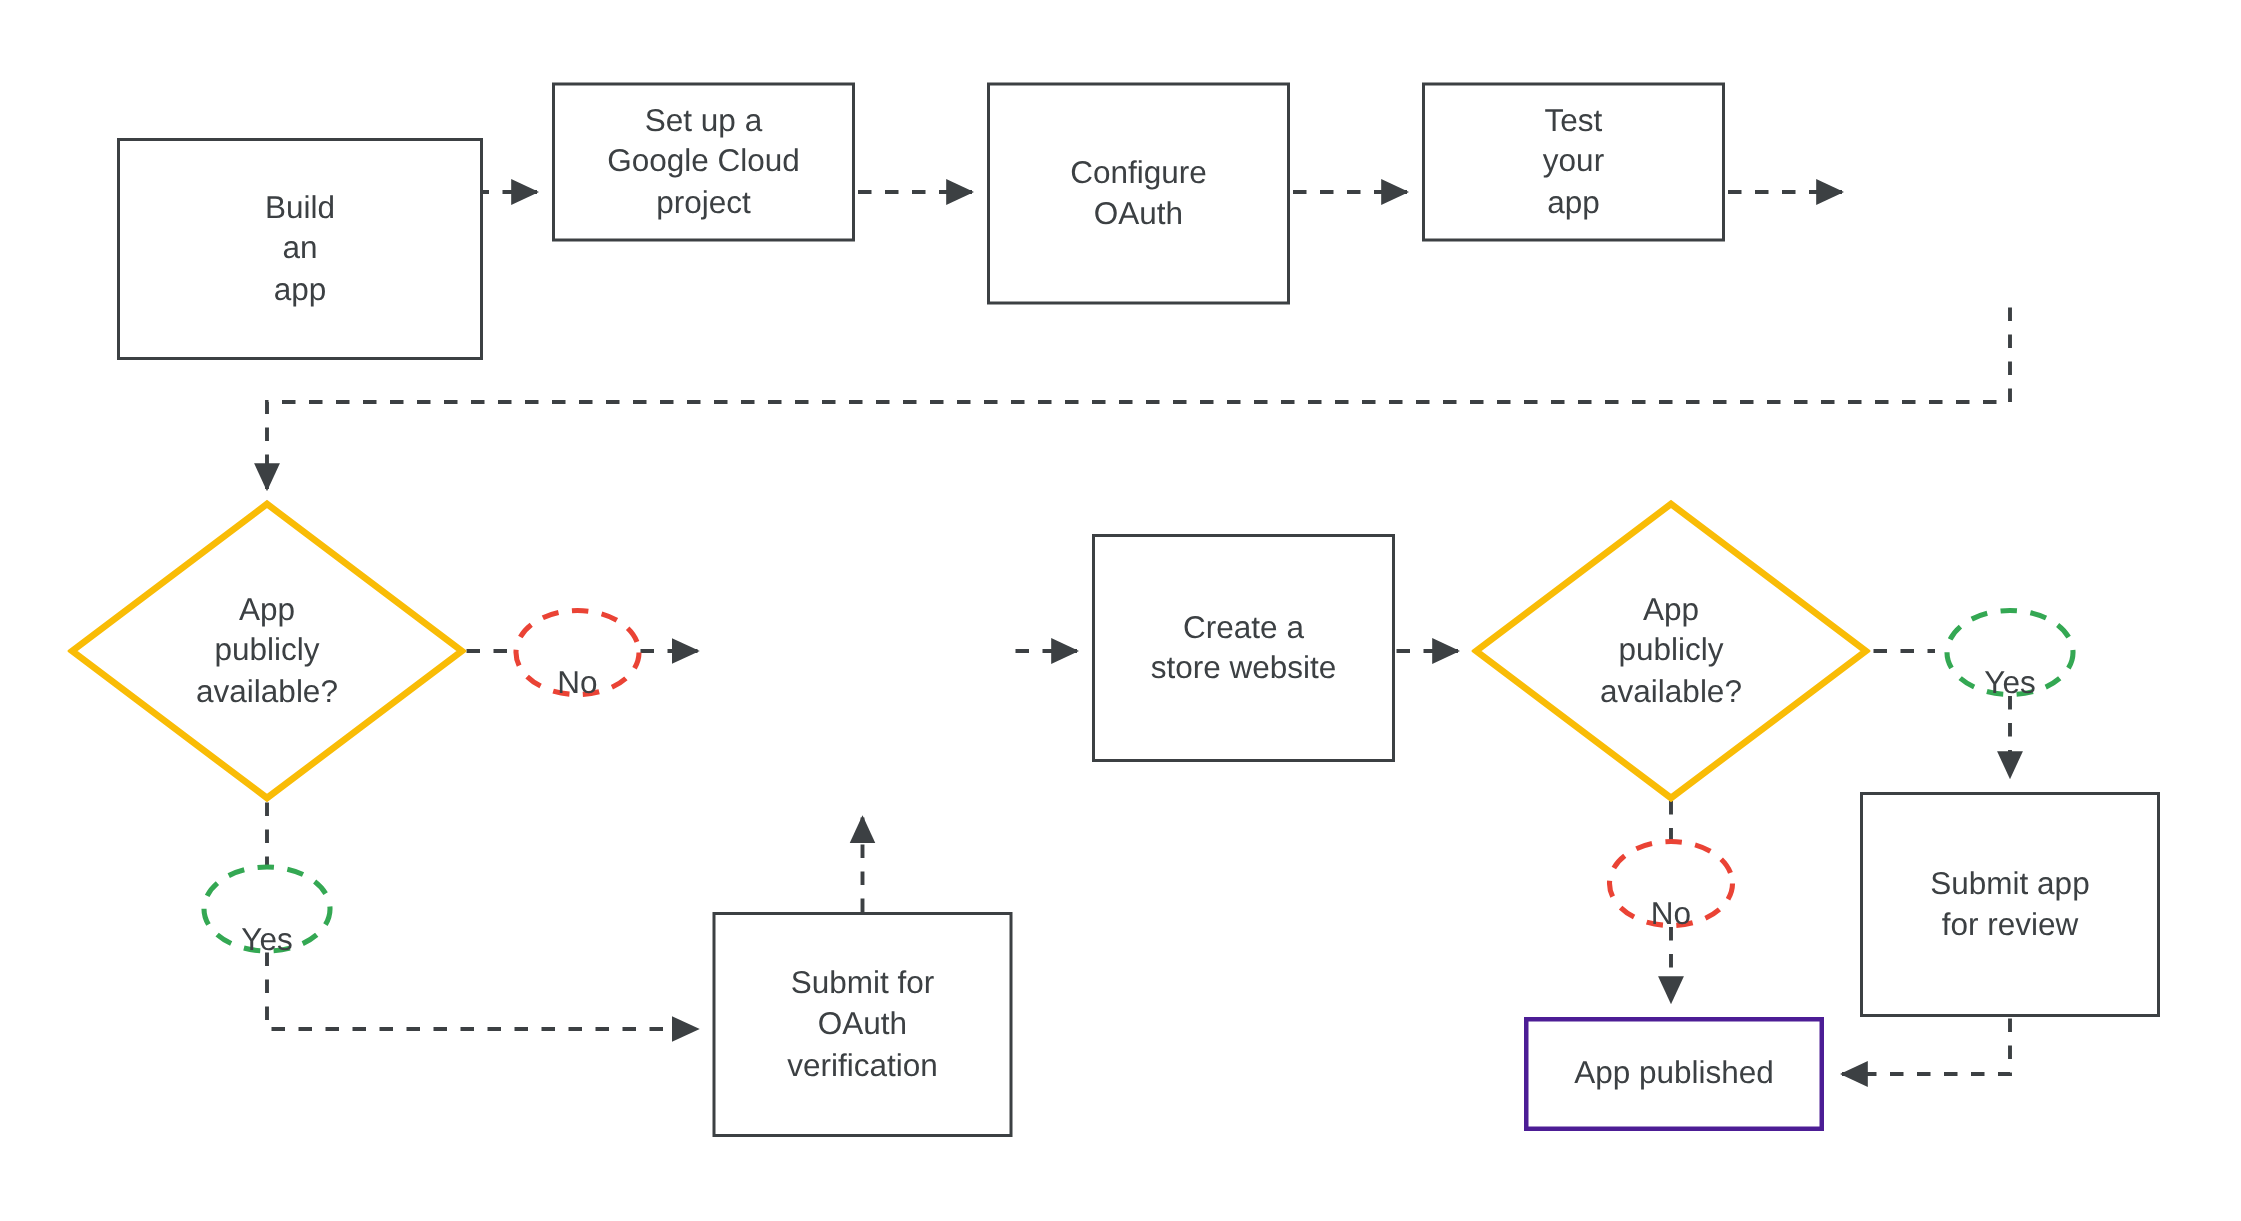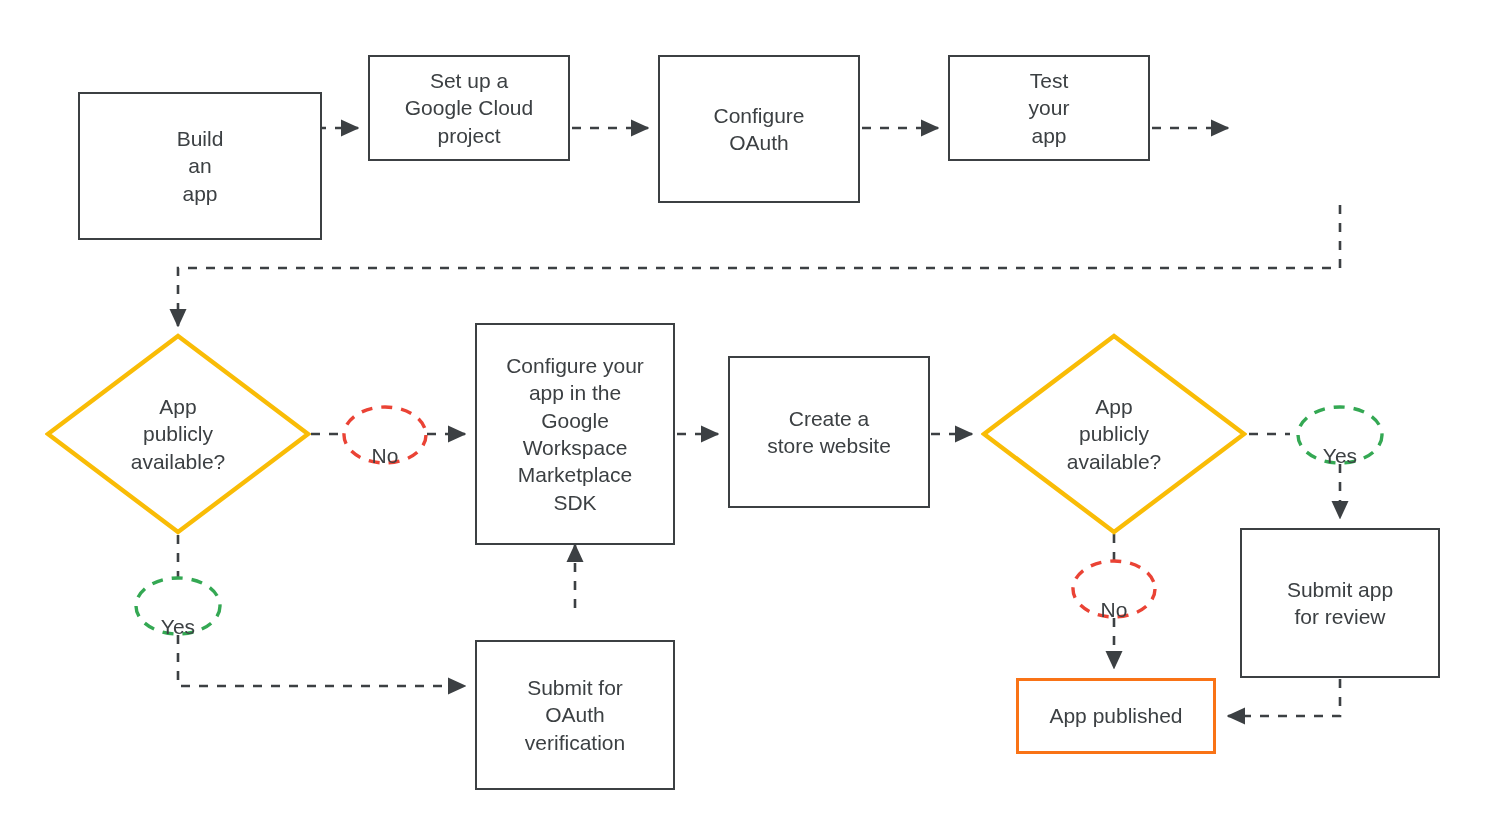--- a/index.html
+++ b/index.html
@@ -36,21 +36,21 @@
     text-align: center;
     background: #ffffff;
   }
   .pbox {
     border: 2px solid #3c4043;
     font-size: 21px;
     line-height: 1.30;
     color: #3c4043;
   }
   .pbox.terminal {
-    border: 3px solid #f97316;
+    border: 3px solid #4c1d95;
   }
   .pbox .label {
     padding: 2px 8px;
     white-space: pre-line;
   }
   .diamond-wrap {
     position: absolute;
     display: flex;
     align-items: center;
     justify-content: center;
@@ -174,35 +174,27 @@
     <span class="label">No</span>
   </div>
 
   <div class="pill" style="left:133px; top:575px; width:90px; height:62px;">
     <svg class="pshape" width="90" height="62" viewBox="0 0 90 62" xmlns="http://www.w3.org/2000/svg">
       <ellipse cx="45" cy="31" rx="42" ry="28" fill="#ffffff" stroke="#34a853" stroke-width="3.4" stroke-dasharray="11 9"></ellipse>
     </svg>
     <span class="label">Yes</span>
   </div>
 
-  <div class="node pbox" style="left:475px; top:323px; width:200px; height:222px;">
-    <span class="label">Configure your
-app in the
-Google
-Workspace
-Marketplace
-SDK</span>
-  </div>
 
   <div class="node pbox" style="left:728px; top:356px; width:202px; height:152px;">
     <span class="label">Create a
 store website</span>
   </div>
 
-  <div class="node pbox" style="left:475px; top:640px; width:200px; height:150px;text-align:center;">
+  <div class="node pbox" style="left:475px; top:608px; width:200px; height:150px;text-align:center;">
     <span class="label">Submit for
 OAuth
 verification</span>
   </div>
 
   <div class="diamond-wrap" style="left:981px; top:333px; width:266px; height:202px;">
     <svg class="dshape" width="266" height="202" viewBox="0 0 266 202" xmlns="http://www.w3.org/2000/svg">
       <polygon points="133,3 263,101 133,199 3,101" fill="#ffffff" stroke="#f9bc06" stroke-width="4.4" stroke-linejoin="miter"></polygon>
     </svg>
     <span class="label">App

